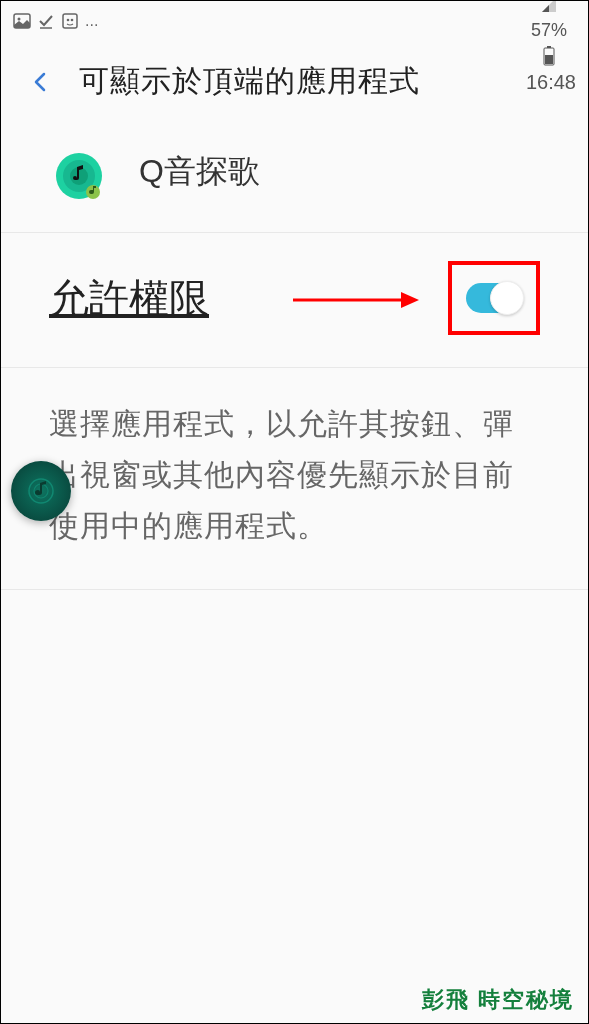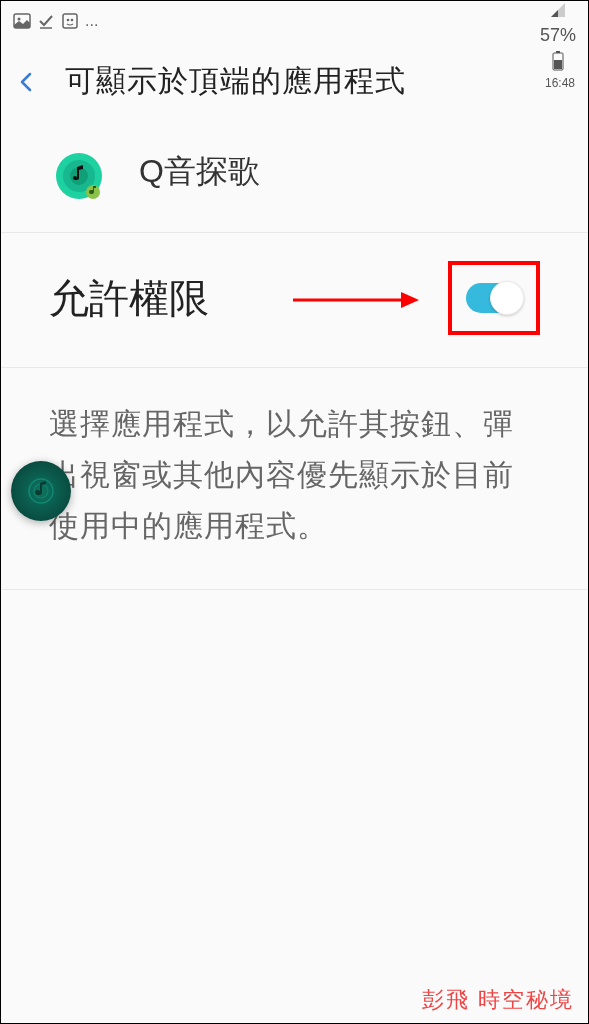--- a/index.html
+++ b/index.html
@@ -39,21 +39,21 @@
     .status-icon {
       width: 18px;
       height: 18px;
       display: inline-flex;
       align-items: center;
       justify-content: center;
     }
     .header {
       display: flex;
       align-items: center;
-      padding: 20px 18px 30px 6px;
+      padding: 20px 18px 30px 20px;
     }
     .back-btn {
       width: 40px;
       height: 40px;
       display: flex;
       align-items: center;
       justify-content: center;
       cursor: pointer;
       margin-right: 18px;
     }
@@ -82,20 +82,21 @@
       display: flex;
       align-items: center;
       padding: 28px 48px 32px 48px;
       border-bottom: 1px solid #e8e8e8;
       position: relative;
     }
     .permission-label {
       font-size: 40px;
       color: #222;
       flex: 0 0 auto;
+      text-decoration: underline;
     }
     .arrow-annotation {
       position: absolute;
       left: 290px;
       top: 50%;
       transform: translateY(-50%);
     }
     .toggle-container {
       margin-left: auto;
       border: 4px solid #ff0000;
@@ -139,22 +140,22 @@
       display: flex;
       align-items: center;
       justify-content: center;
       box-shadow: 0 2px 8px rgba(0,0,0,0.3);
     }
     .watermark {
       position: absolute;
       bottom: 8px;
       right: 14px;
       font-size: 22px;
-      color: #ef4444;
-      font-weight: 400;
+      color: #15803d;
+      font-weight: 700;
       text-shadow: 0 0 3px rgba(255,255,255,0.8), 1px 1px 2px rgba(255,255,255,0.6);
       letter-spacing: 2px;
     }
   </style>
 </head>
 <body>
 
 <div class="status-bar">
   <div class="status-left">
     <span class="status-icon">
@@ -205,21 +206,21 @@
         </svg>
     </span>
     <span style="color:#555;font-size:18px;">57%</span>
     <span class="status-icon" style="width:14px;">
       <svg width="12" height="20" viewBox="0 0 12 20">
           <rect x="1" y="2" width="10" height="17" rx="1" fill="none" stroke="#555" stroke-width="1"></rect>
           <rect x="4" y="0" width="4" height="2" fill="#555"></rect>
           <rect x="2" y="9" width="8" height="9" fill="#555"></rect>
         </svg>
     </span>
-    <span style="color:#555;font-size:12px;margin-left:4px;">16:48</span>
+    <span style="color:#555;font-size:20px;margin-left:4px;">16:48</span>
   </div>
 </div>
 
 <div class="header">
   <div class="back-btn">
     <svg width="22" height="22" viewBox="0 0 22 22">
       <path d="M14 3 L6 11 L14 19" stroke="#3a7bd5" stroke-width="2.5" fill="none" stroke-linecap="round" stroke-linejoin="round"></path>
     </svg>
   </div>
   <div class="header-title">可顯示於頂端的應用程式</div>

